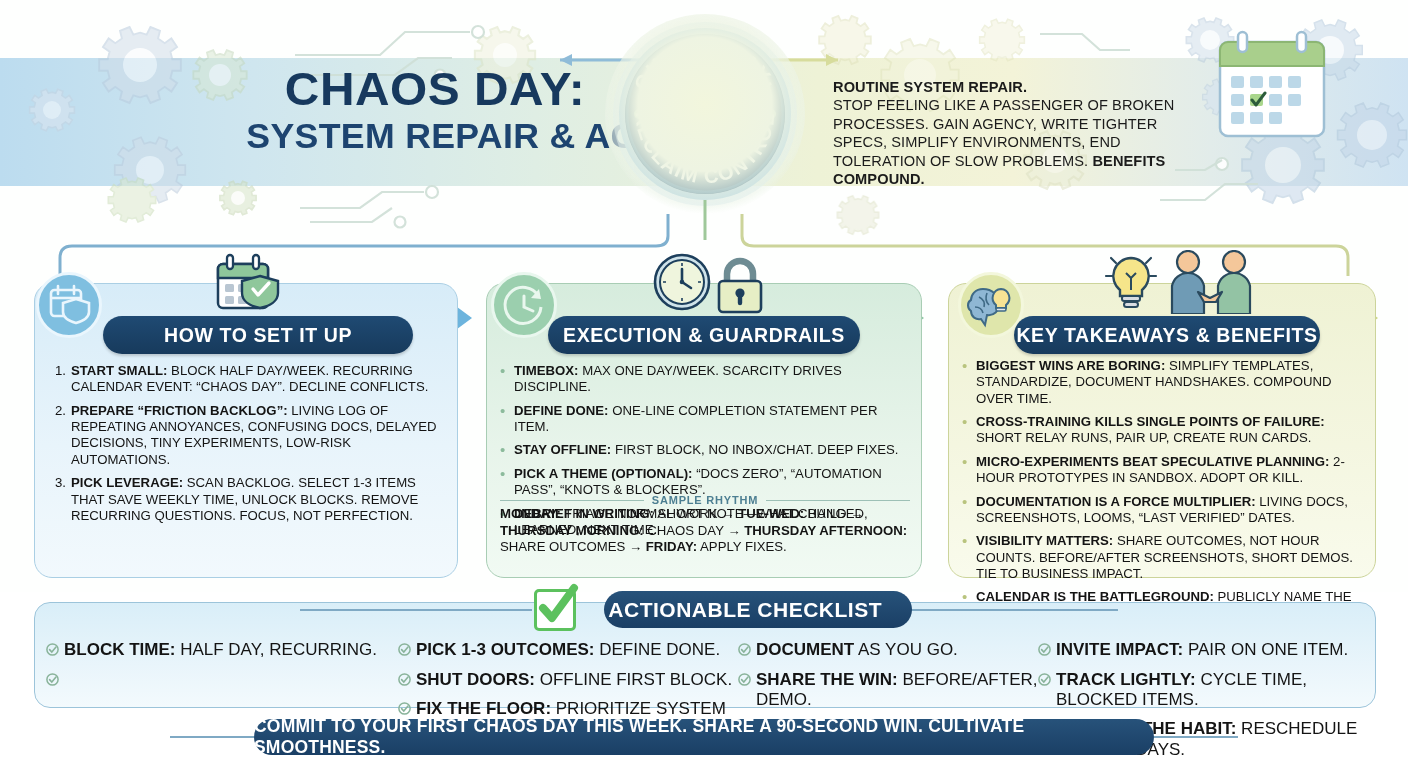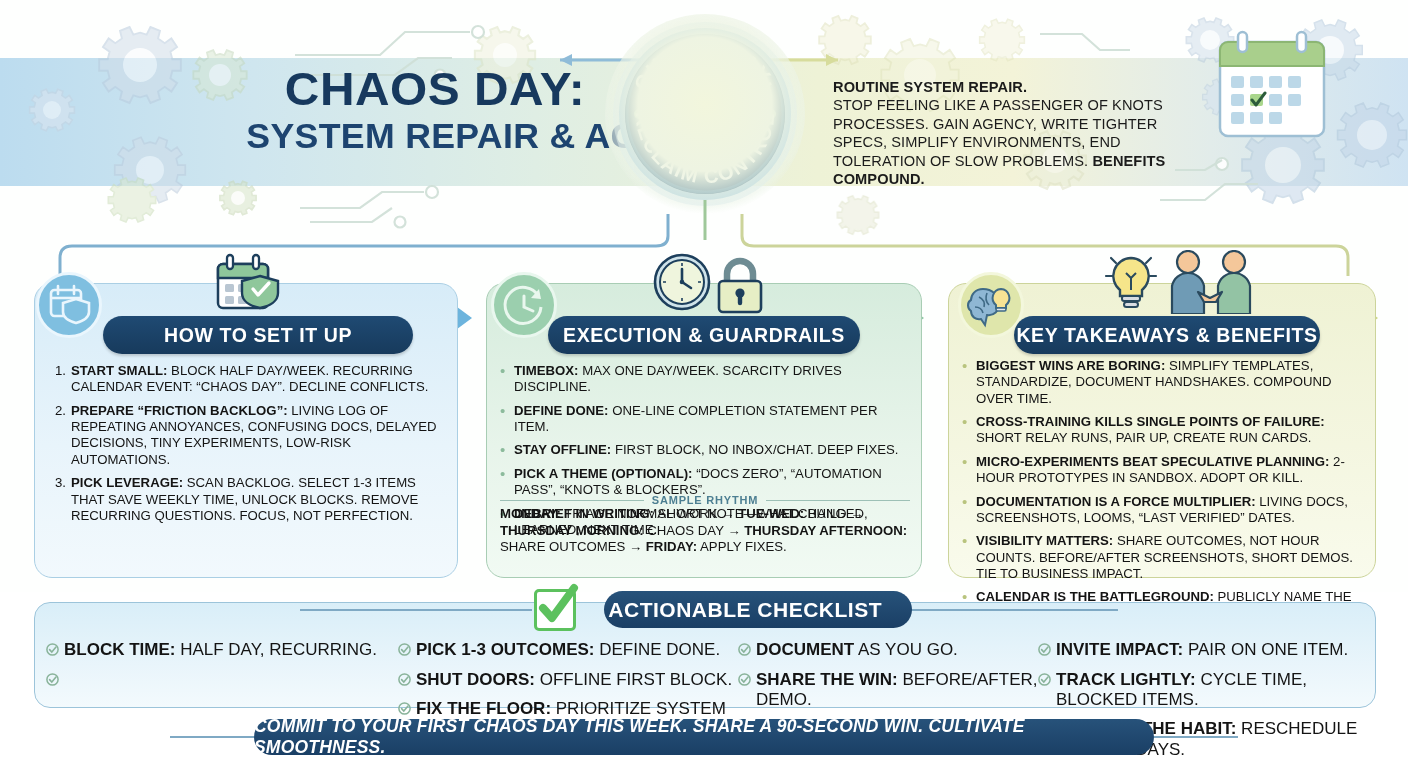--- a/index.html
+++ b/index.html
@@ -126,21 +126,21 @@
   .check-col { }
   .check-item { display:flex; align-items:flex-start; font-size:17px; line-height:1.22; color:#141414; margin-bottom:8px; }
   .check-item .ck { flex:none; width:18px; margin-top:1px; }
   .check-item b { font-weight:700; }
 
   
   .footer-bar {
     position:absolute; left: 254px; top: 719px; width: 900px; height: 36px;
     border-radius: 18px; background: linear-gradient(180deg,#27527a 0%, #1a3f65 100%);
     color:#fff; display:flex; align-items:center; justify-content:center;
-    font-size: 17.5px; font-weight:700; letter-spacing:.2px;font-style:italic;
+    font-size: 17.5px; font-weight:700; letter-spacing:.2px;
   }
   .footer-rule { position:absolute; top:736px; height:2px; background:#7fa9c4; }
   .fr-left { left: 170px; width: 84px; }
   .fr-right{ left: 1154px; width: 84px; }
 </style>
 </head>
 <body>
 
 <div id="stage">
 
@@ -264,21 +264,21 @@
           <path d="M7,-24 a13,13 0 1 0 13,13 l-9,0 l-5,-6 l0,-7 z" fill="#e2e7ea" stroke="#4a6a7d" stroke-width="2.4" stroke-linejoin="round"></path>
           <rect x="-5" y="-13" width="11" height="42" rx="5" fill="#e2e7ea" stroke="#4a6a7d" stroke-width="2.4" transform="rotate(0)"></rect>
           <circle cx="0" cy="22" r="3.4" fill="none" stroke="#4a6a7d" stroke-width="2.2"></circle>
         </g>
       </g>
     </svg>
   </div>
 
   <div class="hdr-text">
     <b>ROUTINE SYSTEM REPAIR.</b><br>
-    <span>STOP FEELING LIKE A PASSENGER OF KNOTS PROCESSES. GAIN AGENCY, WRITE TIGHTER SPECS, SIMPLIFY ENVIRONMENTS, END TOLERATION OF SLOW PROBLEMS. </span><b>BENEFITS COMPOUND.</b>
+    <span>STOP FEELING LIKE A PASSENGER OF BROKEN PROCESSES. GAIN AGENCY, WRITE TIGHTER SPECS, SIMPLIFY ENVIRONMENTS, END TOLERATION OF SLOW PROBLEMS. </span><b>BENEFITS COMPOUND.</b>
   </div>
 
   <svg style="position:absolute;left:0;top:200px;width:1408px;height:90px;">
     <path d="M705,0 L705,40" stroke="#9fc89a" stroke-width="3" fill="none"></path>
     <path d="M668,14 L668,36 Q668,46 656,46 L72,46 Q60,46 60,58 L60,76" stroke="#7fb0cf" stroke-width="3" fill="none"></path>
     <path d="M742,14 L742,36 Q742,46 754,46 L1336,46 Q1348,46 1348,58 L1348,76" stroke="#ccd49a" stroke-width="3" fill="none"></path>
   </svg>
 
   <div class="arrow-bar ab1"></div>
   <div class="arrow-head ah1"></div>

